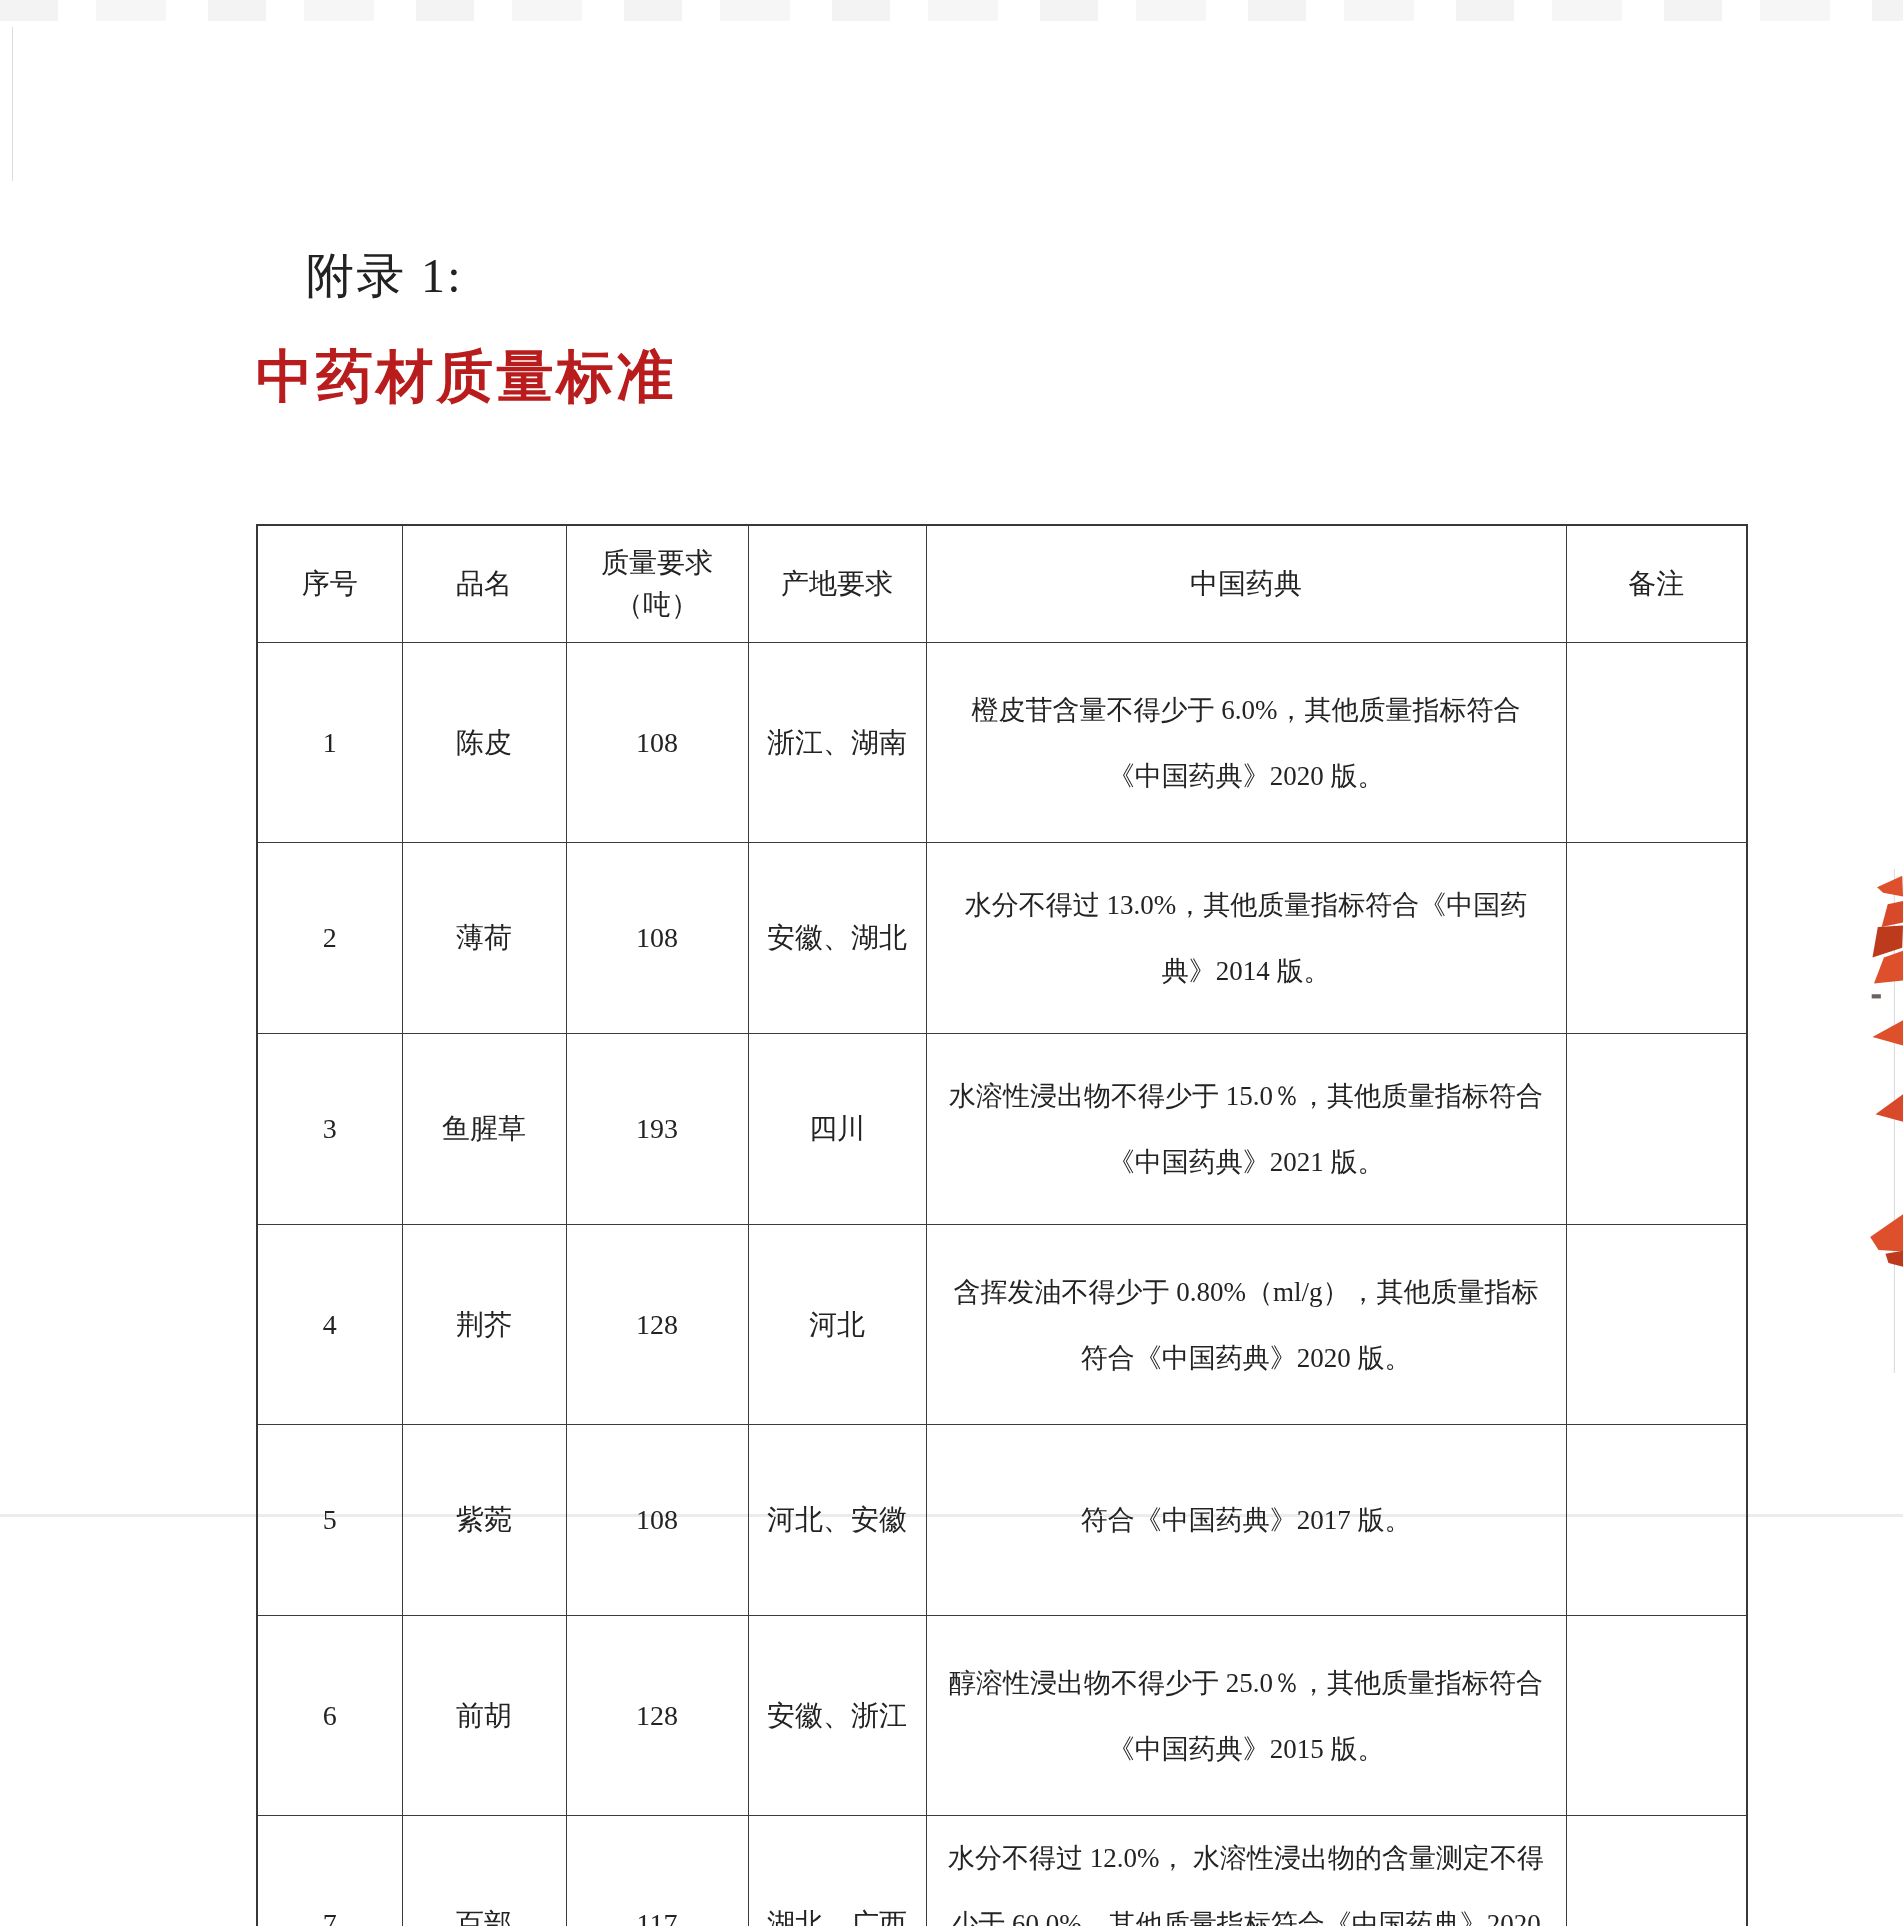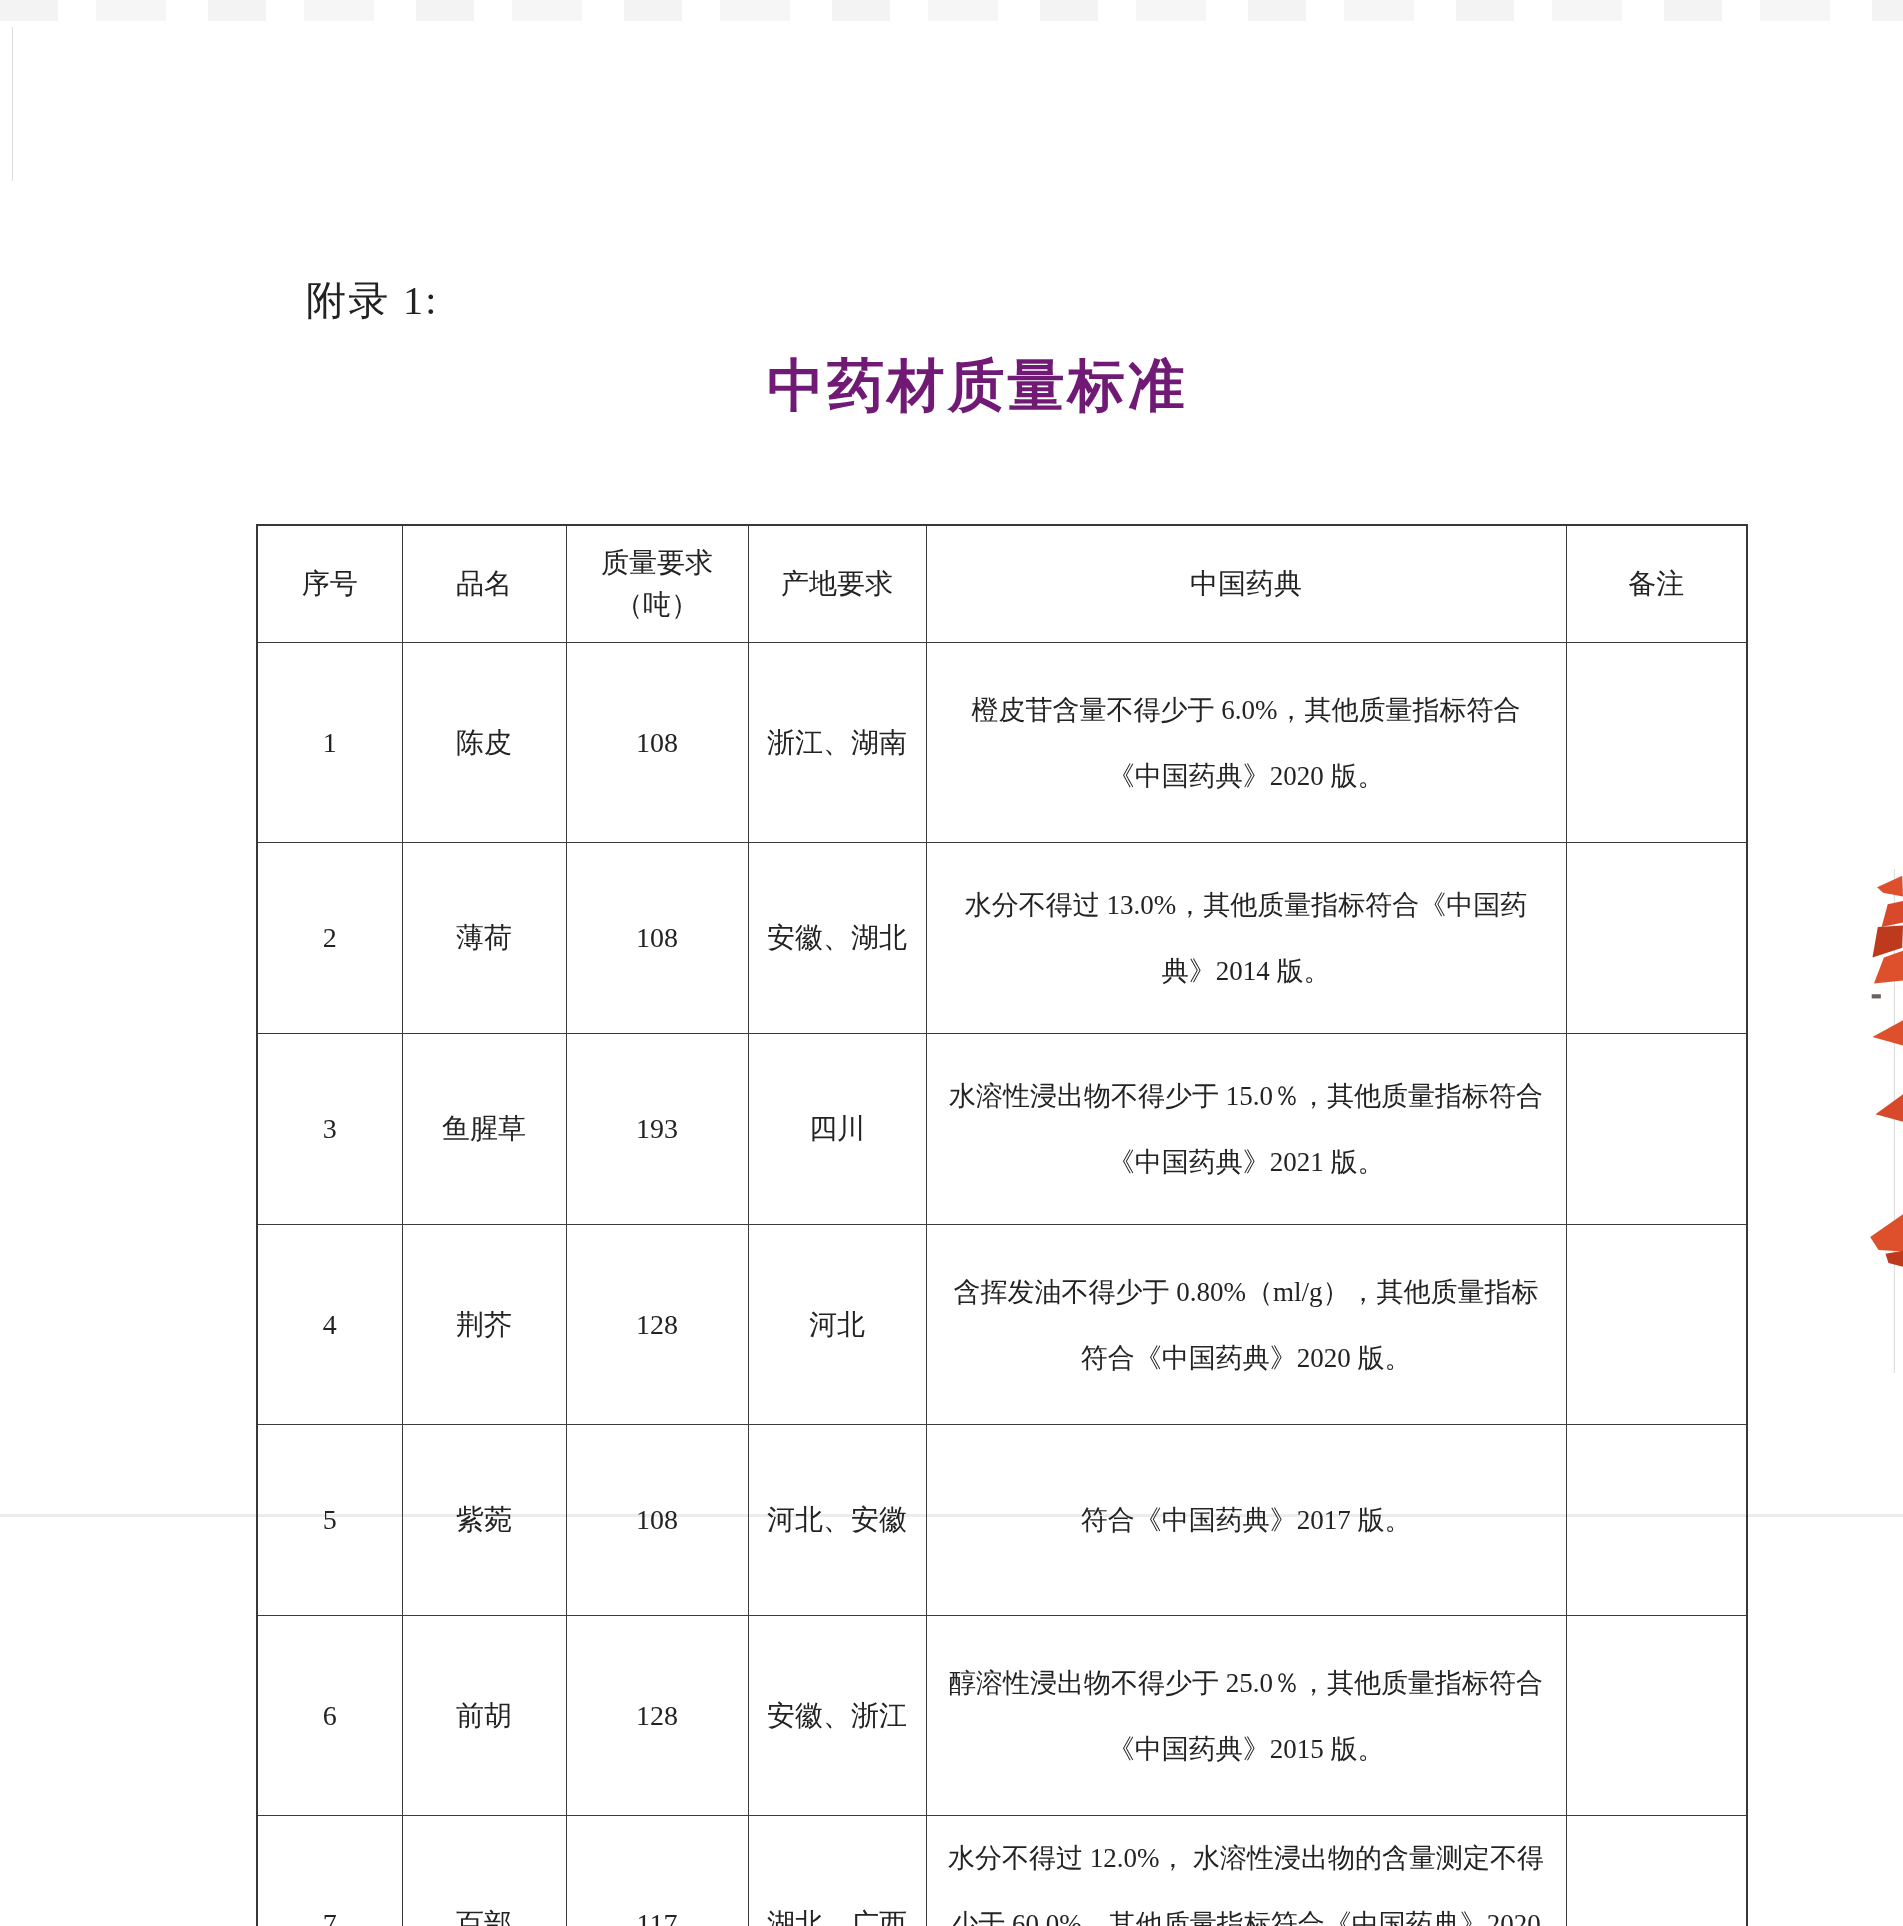--- a/index.html
+++ b/index.html
@@ -15,26 +15,26 @@
   }
   
   .left-artifact{
     position:absolute;top:27px;left:11.6px;width:1.5px;height:154px;background:#dcdcdc;
   }
   
   .band-artifact{
     position:absolute;top:1514px;left:0;width:100%;height:2.7px;background:#ececec;
   }
   .appendix{
-    position:absolute;top:273px;left:306px;
-    font-size:40px;letter-spacing:2.3px;color:#222;
+    position:absolute;top:244px;left:306px;
+    font-size:48px;letter-spacing:2.3px;color:#222;
   }
   .doc-title{
-    position:absolute;top:339px;left:256px;width:1425px;margin:9px;
-    text-align:center;font-size:57px;font-weight:600;letter-spacing:3.1px;color:#701a75;
+    position:absolute;top:339px;left:256px;width:1425px;margin:0;
+    font-size:57px;font-weight:600;letter-spacing:3.1px;color:#b91c1c;
   }
   table.spec-table{
     position:absolute;top:524px;left:256px;width:1492px;
     border-collapse:collapse;table-layout:fixed;
     border:2.3px solid #383838;
   }
   .spec-table th,.spec-table td{
     border:1.5px solid #3b3b3b;
     font-weight:normal;font-size:28px;text-align:center;vertical-align:middle;
     color:#232323;padding:0;

